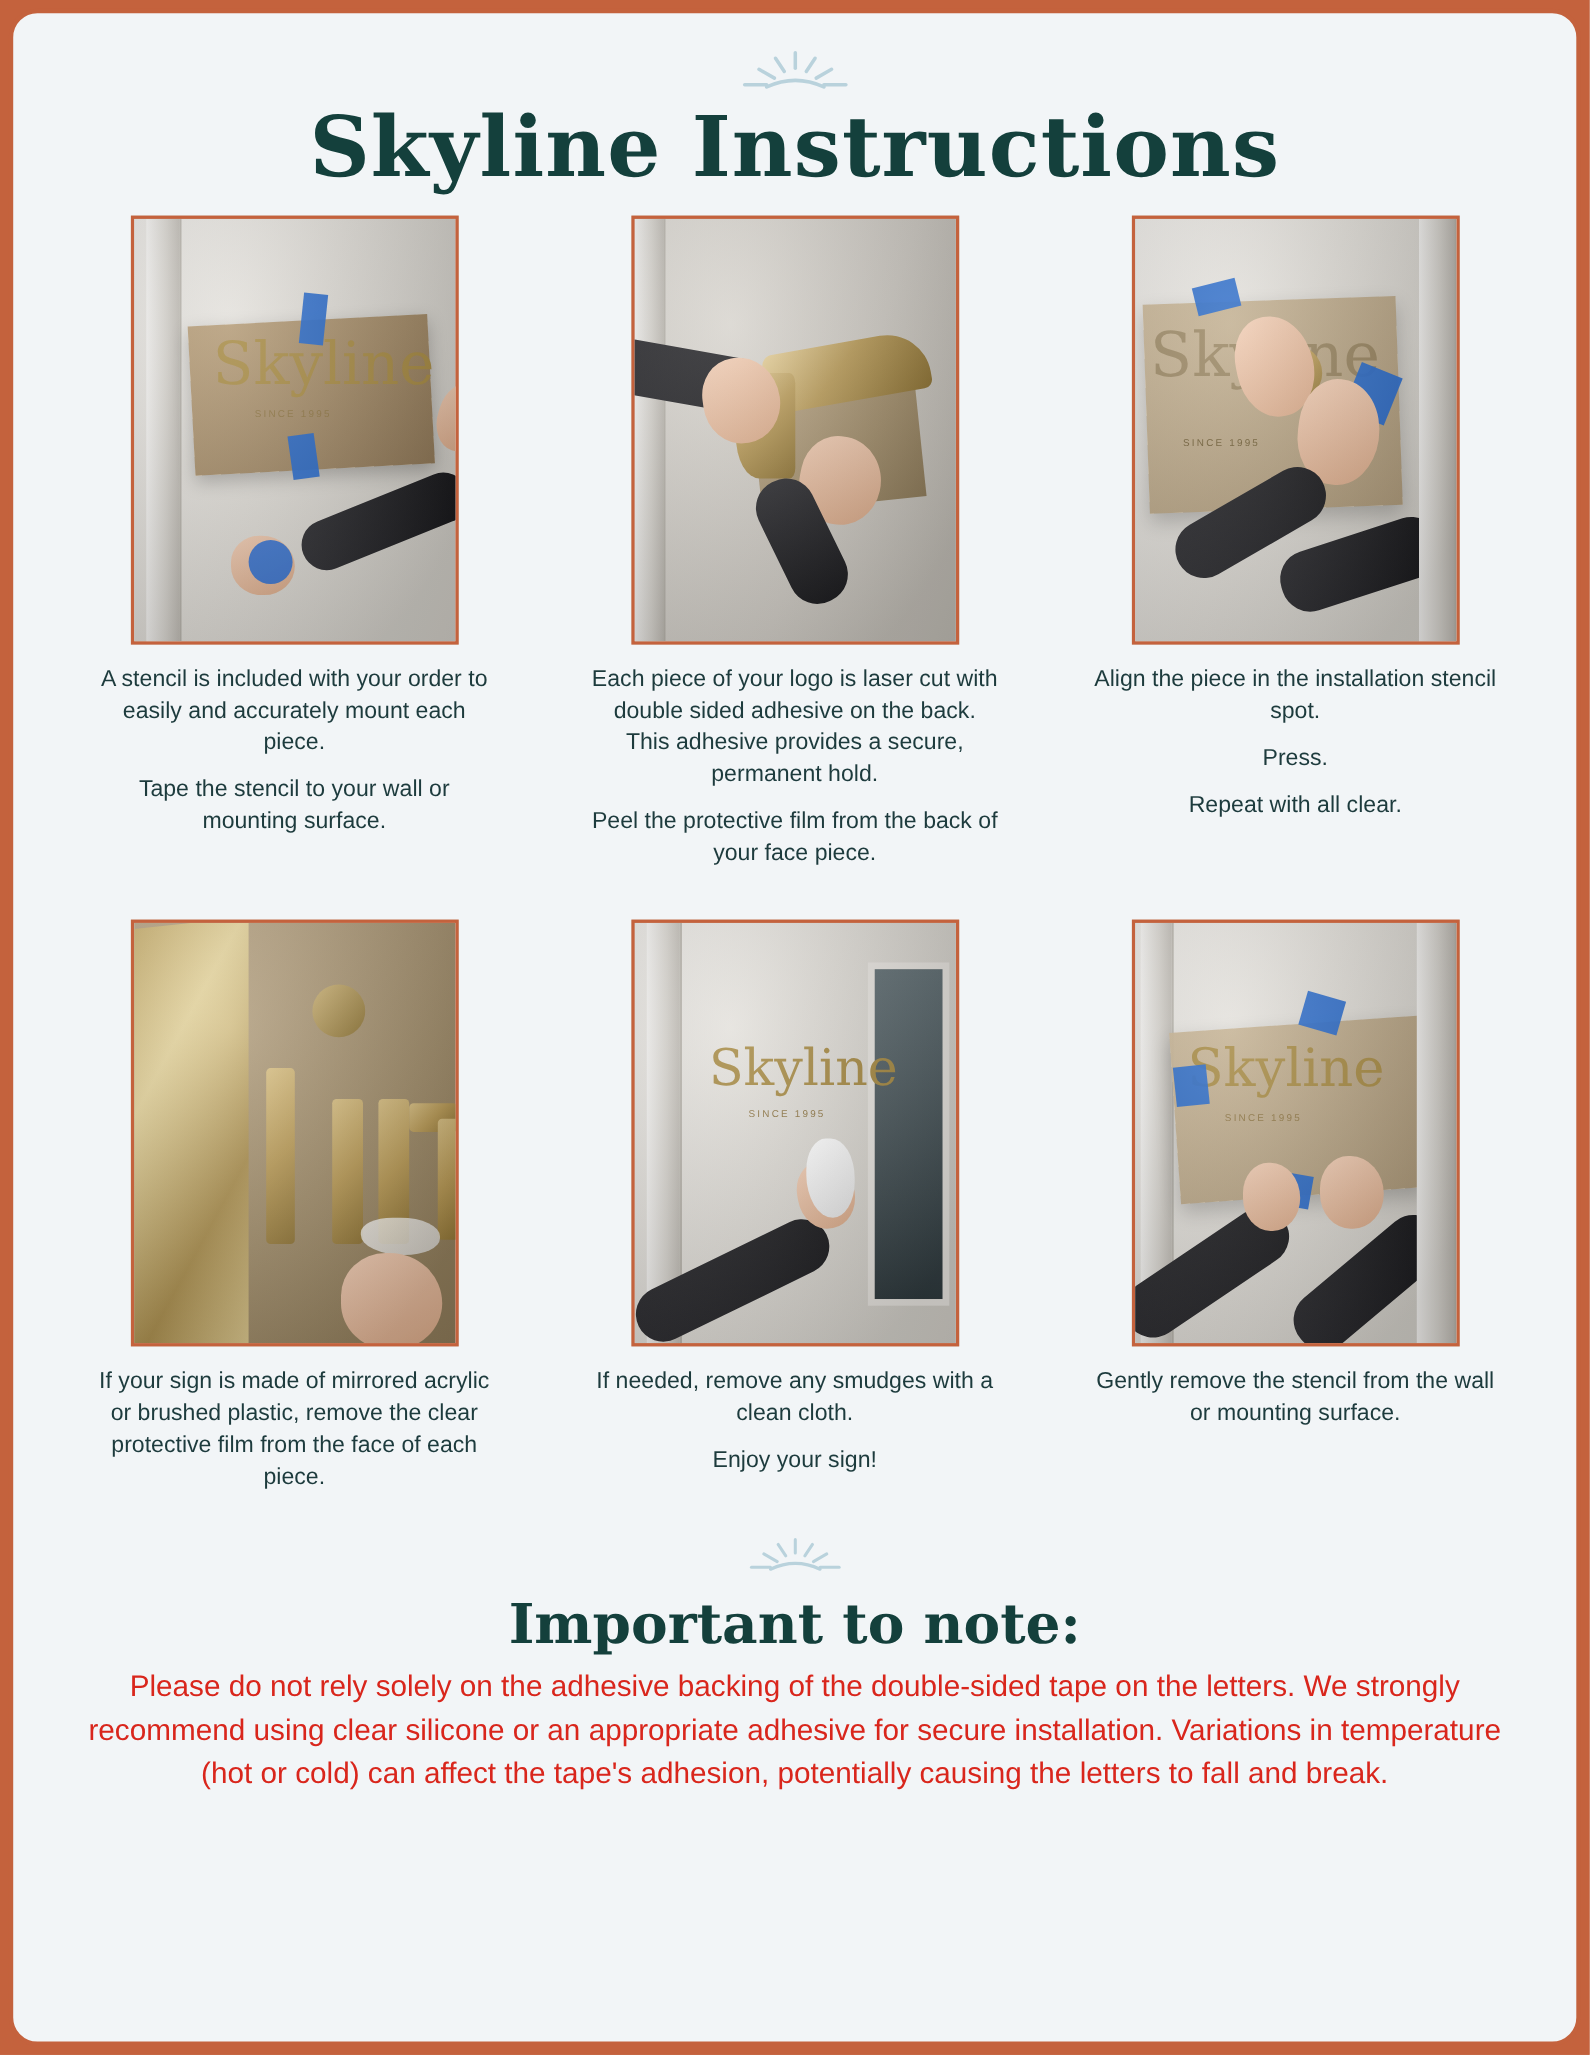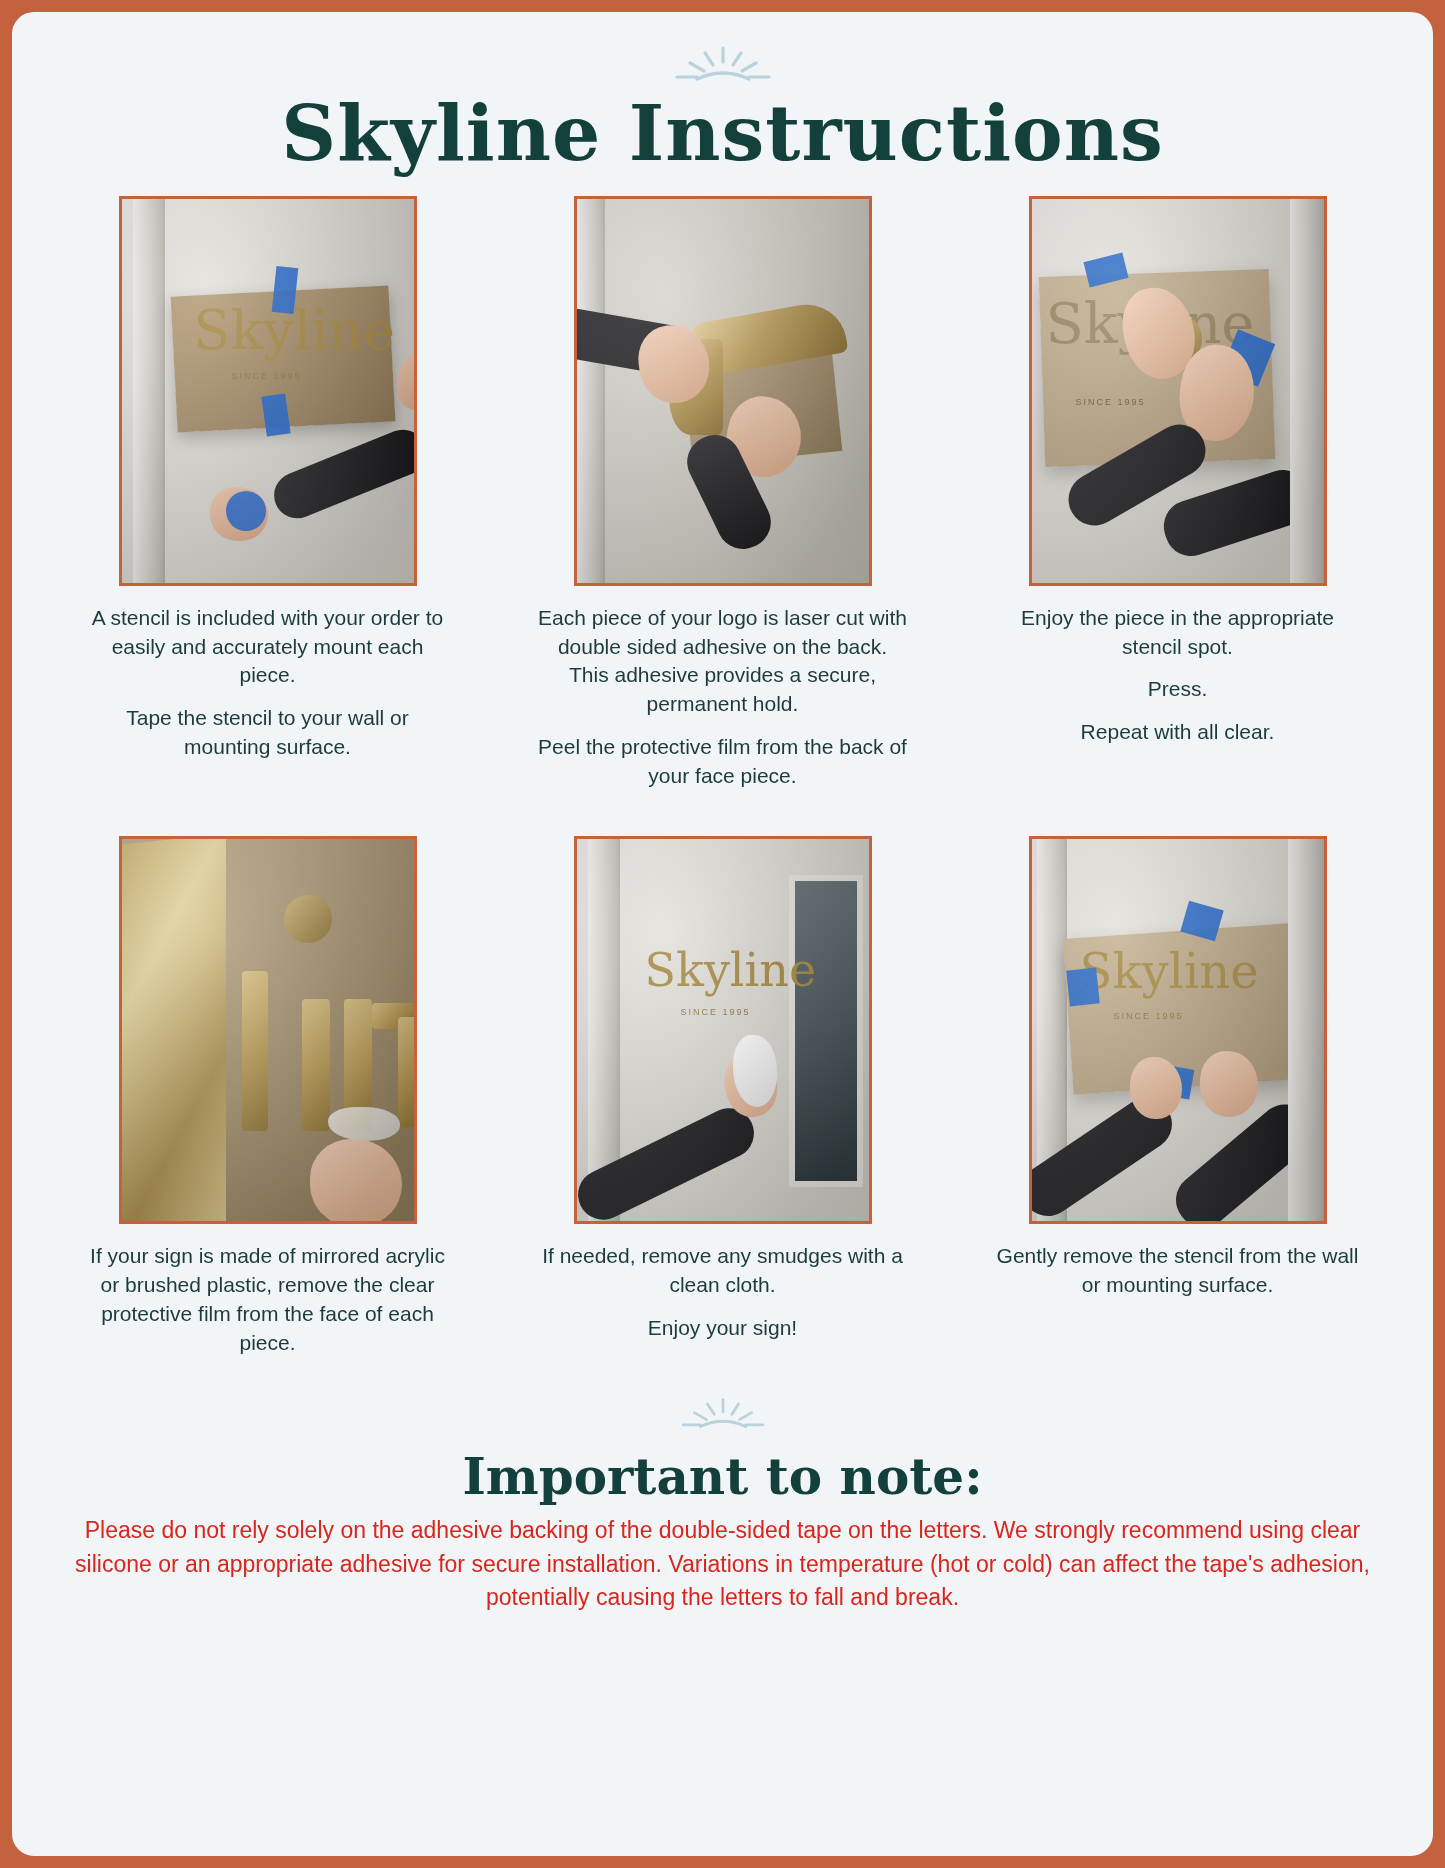--- a/index.html
+++ b/index.html
@@ -51,21 +51,21 @@
   .note-title {
     text-align: center;
     font-family: "DejaVu Serif", serif;
     font-weight: bold;
     font-size: 50px;
     color: #14403c;
     margin: 10px 0 8px 0;
   }
   .note-body {
     text-align: center;
-    font-size: 23px;
+    font-size: 27px;
     line-height: 1.45;
     color: #d9261c;
     max-width: 1330px;
     margin: 0 auto;
   }
 
   
   .grid {
     display: grid;
     grid-template-columns: repeat(3, 1fr);
@@ -268,21 +268,21 @@
             <div class="gold-letter" style="left:116px;top:114px;width:54px;height:52px;border-radius:50%;"></div>
             <div class="hand" style="left:92px;top:88px;width:70px;height:92px;transform:rotate(-12deg);"></div>
             <div class="hand" style="left:148px;top:146px;width:74px;height:96px;transform:rotate(8deg);"></div>
             <div class="arm" style="left:30px;top:250px;width:150px;height:52px;transform:rotate(-30deg);"></div>
             <div class="arm" style="left:130px;top:286px;width:150px;height:56px;transform:rotate(-18deg);"></div>
             <div class="doorframe right" style="right:0;width:32px;"></div>
             <div class="vshadow"></div>
           </div>
         </div>
         <div class="caption">
-          <p>Enjoy the piece in the appropriate stencil spot.</p>
+          <p>Align the piece in the installation stencil spot.</p>
           <p>Press.</p>
           <p>Repeat with all clear.</p>
         </div>
       </div>
     </div>
 
     <div class="grid row2">
 
       <div class="step">
         <div class="photo-frame tall2">

